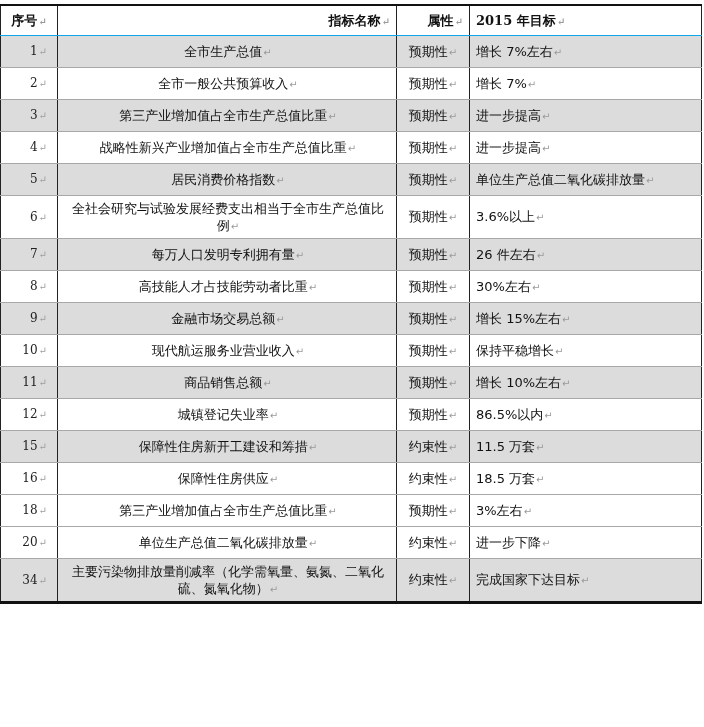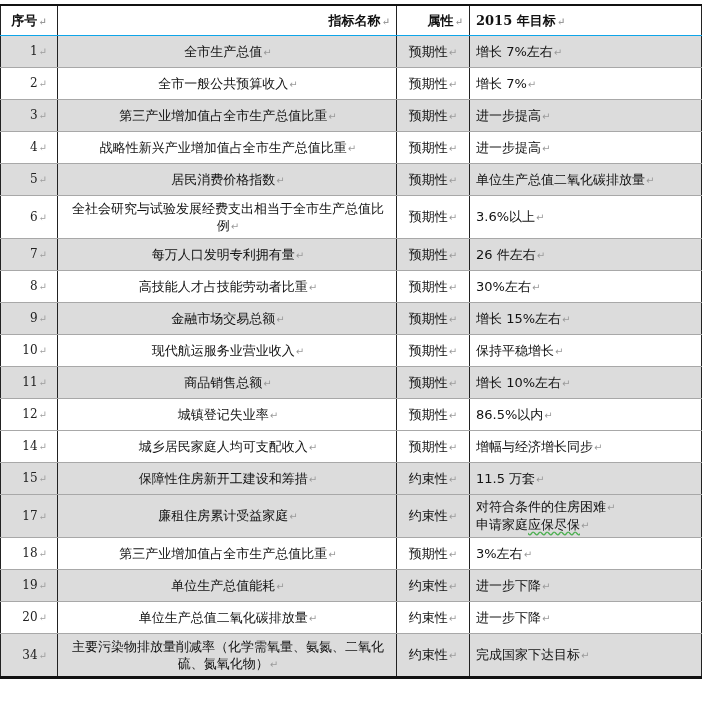--- a/index.html
+++ b/index.html
@@ -161,49 +161,37 @@
           <td class="name"><span>商品销售总额</span><span class="pm">↵</span></td>
           <td class="attr"><span>预期性</span><span class="pm">↵</span></td>
           <td class="target"><span>增长 10%左右</span><span class="pm">↵</span></td>
         </tr>
         <tr class="plain r1">
           <td class="idx"><span>12</span><span class="pm">↵</span></td>
           <td class="name"><span>城镇登记失业率</span><span class="pm">↵</span></td>
           <td class="attr"><span>预期性</span><span class="pm">↵</span></td>
           <td class="target"><span>86.5%以内</span><span class="pm">↵</span></td>
         </tr>
-        <tr class="plain r1">
-          <td class="idx"><span>14</span><span class="pm">↵</span></td>
-          <td class="name"><span>城乡居民家庭人均可支配收入</span><span class="pm">↵</span></td>
-          <td class="attr"><span>预期性</span><span class="pm">↵</span></td>
-          <td class="target"><span>增幅与经济增长同步</span><span class="pm">↵</span></td>
-        </tr>
         <tr class="shaded r1">
           <td class="idx"><span>15</span><span class="pm">↵</span></td>
           <td class="name"><span>保障性住房新开工建设和筹措</span><span class="pm">↵</span></td>
           <td class="attr"><span>约束性</span><span class="pm">↵</span></td>
           <td class="target"><span>11.5 万套</span><span class="pm">↵</span></td>
         </tr>
-        <tr class="shaded r2">
-          <td class="idx"><span>17</span><span class="pm">↵</span></td>
-          <td class="name"><span>廉租住房累计受益家庭</span><span class="pm">↵</span></td>
-          <td class="attr"><span>约束性</span><span class="pm">↵</span></td>
-          <td class="target"><span>对符合条件的住房困难</span><span class="pm">↵</span><br><span>申请家庭</span><span class="squiggle">应保尽保</span><span class="pm">↵</span></td>
+        <tr class="plain r1">
+          <td class="idx"><span>16</span><span class="pm">↵</span></td>
+          <td class="name"><span>保障性住房供应</span><span class="pm">↵</span></td>
+          <td class="attr"><span>约束性</span><span class="pm">↵</span></td>
+          <td class="target"><span>18.5 万套</span><span class="pm">↵</span></td>
         </tr>
         <tr class="plain r1">
           <td class="idx"><span>18</span><span class="pm">↵</span></td>
           <td class="name"><span>第三产业增加值占全市生产总值比重</span><span class="pm">↵</span></td>
           <td class="attr"><span>预期性</span><span class="pm">↵</span></td>
           <td class="target"><span>3%左右</span><span class="pm">↵</span></td>
-        </tr>
-        <tr class="shaded r1">
-          <td class="idx"><span>19</span><span class="pm">↵</span></td>
-          <td class="name"><span>单位生产总值能耗</span><span class="pm">↵</span></td>
-          <td class="attr"><span>约束性</span><span class="pm">↵</span></td>
-          <td class="target"><span>进一步下降</span><span class="pm">↵</span></td>
         </tr>
         <tr class="plain r1">
           <td class="idx"><span>20</span><span class="pm">↵</span></td>
           <td class="name"><span>单位生产总值二氧化碳排放量</span><span class="pm">↵</span></td>
           <td class="attr"><span>约束性</span><span class="pm">↵</span></td>
           <td class="target"><span>进一步下降</span><span class="pm">↵</span></td>
         </tr>
         <tr class="shaded r2">
           <td class="idx"><span>34</span><span class="pm">↵</span></td>
           <td class="name"><span>主要污染物排放量削减率（化学需氧量、氨氮、二氧化硫、氮氧化物）</span><span class="pm">↵</span></td>

